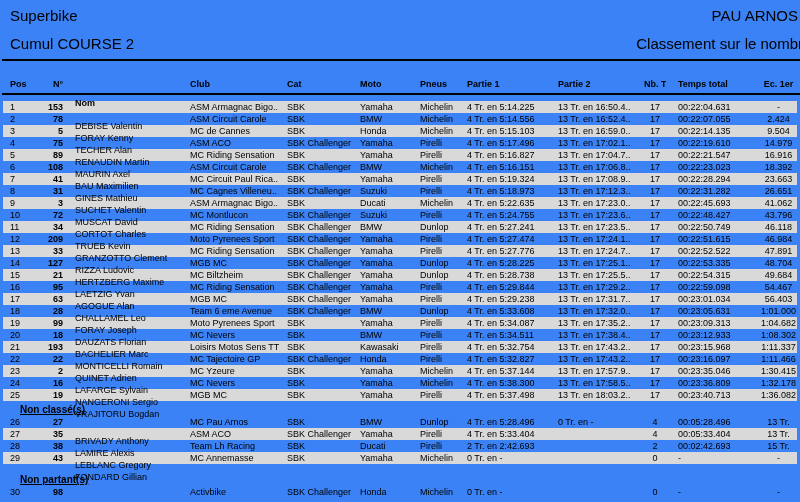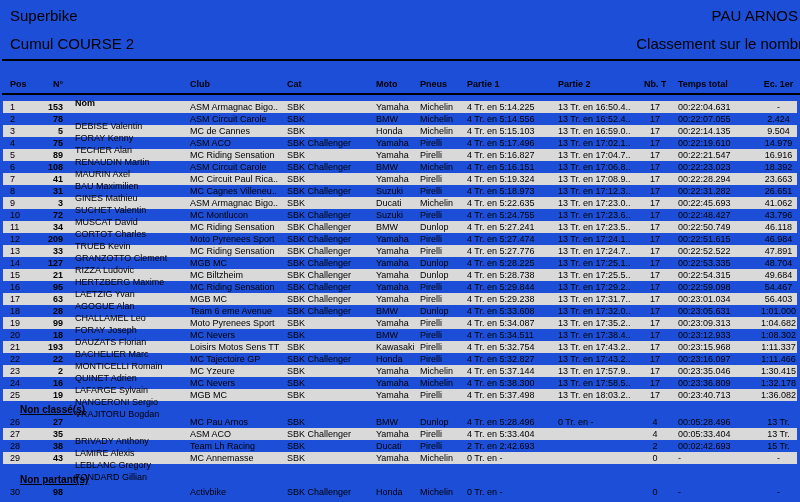--- a/index.html
+++ b/index.html
@@ -1,17 +1,17 @@
 <!DOCTYPE html>
 <html style="--stripe: #d9d9d9;"><head>
 <meta charset="utf-8">
 <style>
   html,body{margin:0;padding:0;background:#fff;}
   .page{
-    position:relative;width:800px;height:502px;overflow:hidden;background:#1d4ed8;
+    position:relative;width:800px;height:502px;overflow:hidden;background:#3b82f6;
     font-family:"Liberation Sans",sans-serif;color:#000;
   }
   .title{position:absolute;font-size:15px;white-space:nowrap;}
   .title-left{left:10px;top:7px;}
   .subtitle-left{left:10px;top:35px;}
   .title-right{right:2px;top:7px;text-align:center;}
   .subtitle-right{right:-3px;top:35px;text-align:right;}
   .rule{position:absolute;left:2px;right:0;height:2px;background:#000;}
   .rule1{top:59px;}
   .rule2{top:93px;}
@@ -33,21 +33,21 @@
   }
   .cell{
     position:absolute;top:0;z-index:1;font-size:9px;line-height:12px;
     white-space:nowrap;overflow:hidden;
   }
   .c-pos{left:10px;width:26px;}
   .c-num{left:26px;width:37px;text-align:right;font-weight:bold;}
   .c-nom{left:75px;width:113px;margin-top:19px;}
   .c-club{left:190px;width:96px;}
   .c-cat{left:287px;width:71px;}
-  .c-moto{left:360px;width:58px;margin-left:16px;}
+  .c-moto{left:360px;width:58px;}
   .c-pneus{left:420px;width:46px;}
   .c-partie1{left:467px;width:89px;}
   .c-partie2{left:558px;width:86px;}
   .c-nbt{left:644px;width:22px;text-align:center;}
   .c-temps{left:678px;width:78px;}
   .c-ecart{left:757px;width:43px;text-align:center;}
 </style>
 </head>
 <body>
 

